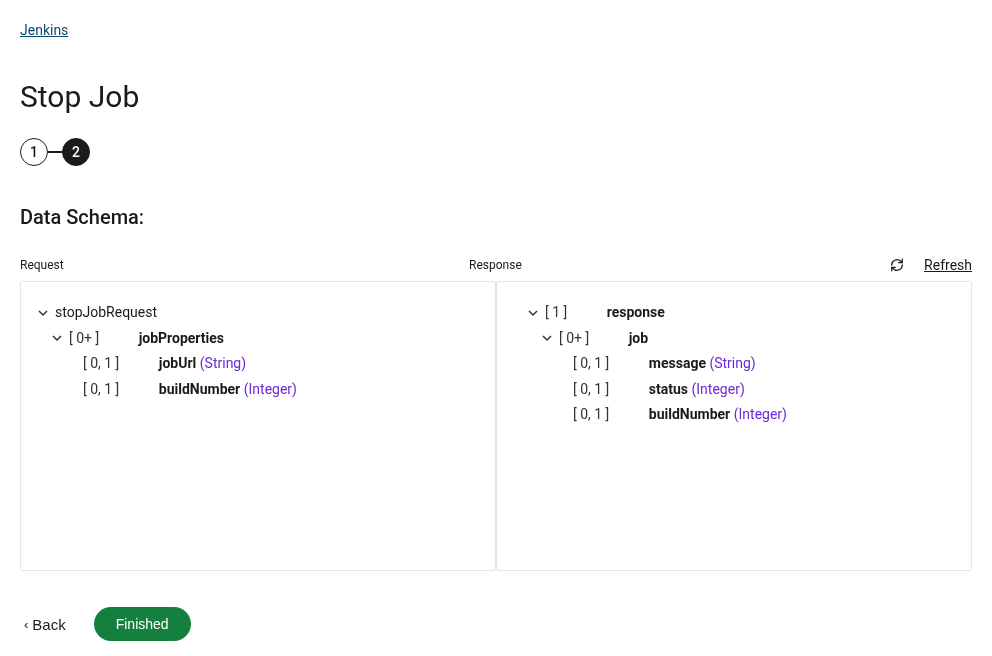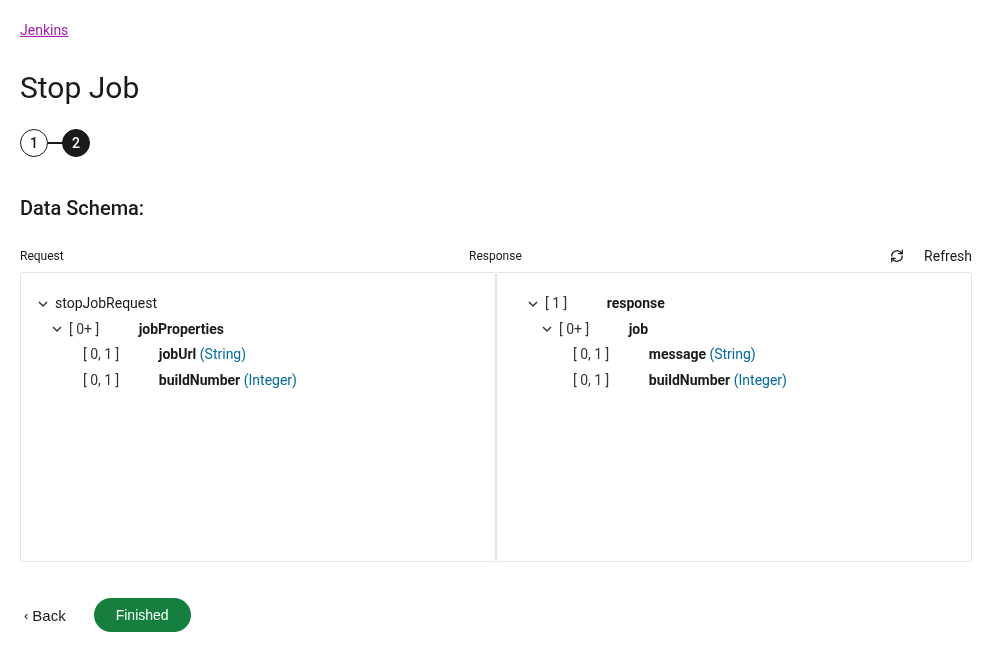--- a/index.html
+++ b/index.html
@@ -9,28 +9,28 @@
     }
     body {
       font-family: -apple-system, BlinkMacSystemFont, "Segoe UI", Roboto, Helvetica, Arial, sans-serif;
       background: #fff;
       color: #1a1a1a;
       padding: 20px;
       width: 992px;
     }
     .breadcrumb {
       font-size: 14px;
-      color: #a21caf;
+      color: #0c4a6e;
       text-decoration: underline;
       cursor: pointer;
     }
     .page-title {
       font-size: 30px;
       font-weight: 400;
-      margin-top: 31px;
+      margin-top: 40px;
       margin-bottom: 24px;
     }
     .stepper {
       display: flex;
       align-items: center;
       margin-bottom: 36px;
     }
     .step {
       width: 28px;
       height: 28px;
@@ -76,20 +76,21 @@
       flex: 1;
       font-size: 12px;
       color: #1a1a1a;
     }
     .refresh-control {
       display: flex;
       align-items: center;
       gap: 20px;
       font-size: 14px;
       cursor: pointer;
+      text-decoration: underline;
     }
     .refresh-icon svg {
       width: 14px;
       height: 14px;
       display: block;
     }
     .schema-panels {
       display: flex;
       margin-bottom: 36px;
     }
@@ -130,21 +131,21 @@
       flex-shrink: 0;
     }
     .node-card {
       color: #333;
     }
     .node-name {
       font-weight: 700;
       padding-left: 36px;
     }
     .node-type {
-      color: #0369a1;
+      color: #6d28d9;
       font-weight: 400;
     }
     .footer-actions {
       display: flex;
       align-items: center;
       gap: 24px;
     }
     .back-button {
       display: flex;
       align-items: center;
@@ -272,20 +273,26 @@
             <div class="tree-children">
               <div class="tree-node">
                 <span class="chevron-spacer"></span>
                 <span>
                   <span class="node-card">[ 0, 1 ]</span>&nbsp;<span class="node-name">message</span>&nbsp;<span class="node-type">(String)</span>
                 </span>
               </div>
               <div class="tree-node">
                 <span class="chevron-spacer"></span>
                 <span>
+                  <span class="node-card">[ 0, 1 ]</span>&nbsp;<span class="node-name">status</span>&nbsp;<span class="node-type">(Integer)</span>
+                </span>
+              </div>
+              <div class="tree-node">
+                <span class="chevron-spacer"></span>
+                <span>
                   <span class="node-card">[ 0, 1 ]</span>&nbsp;<span class="node-name">buildNumber</span>&nbsp;<span class="node-type">(Integer)</span>
                 </span>
               </div>
             </div>
           </div>
         </div>
       </div>
     </div>
   </div>
 

